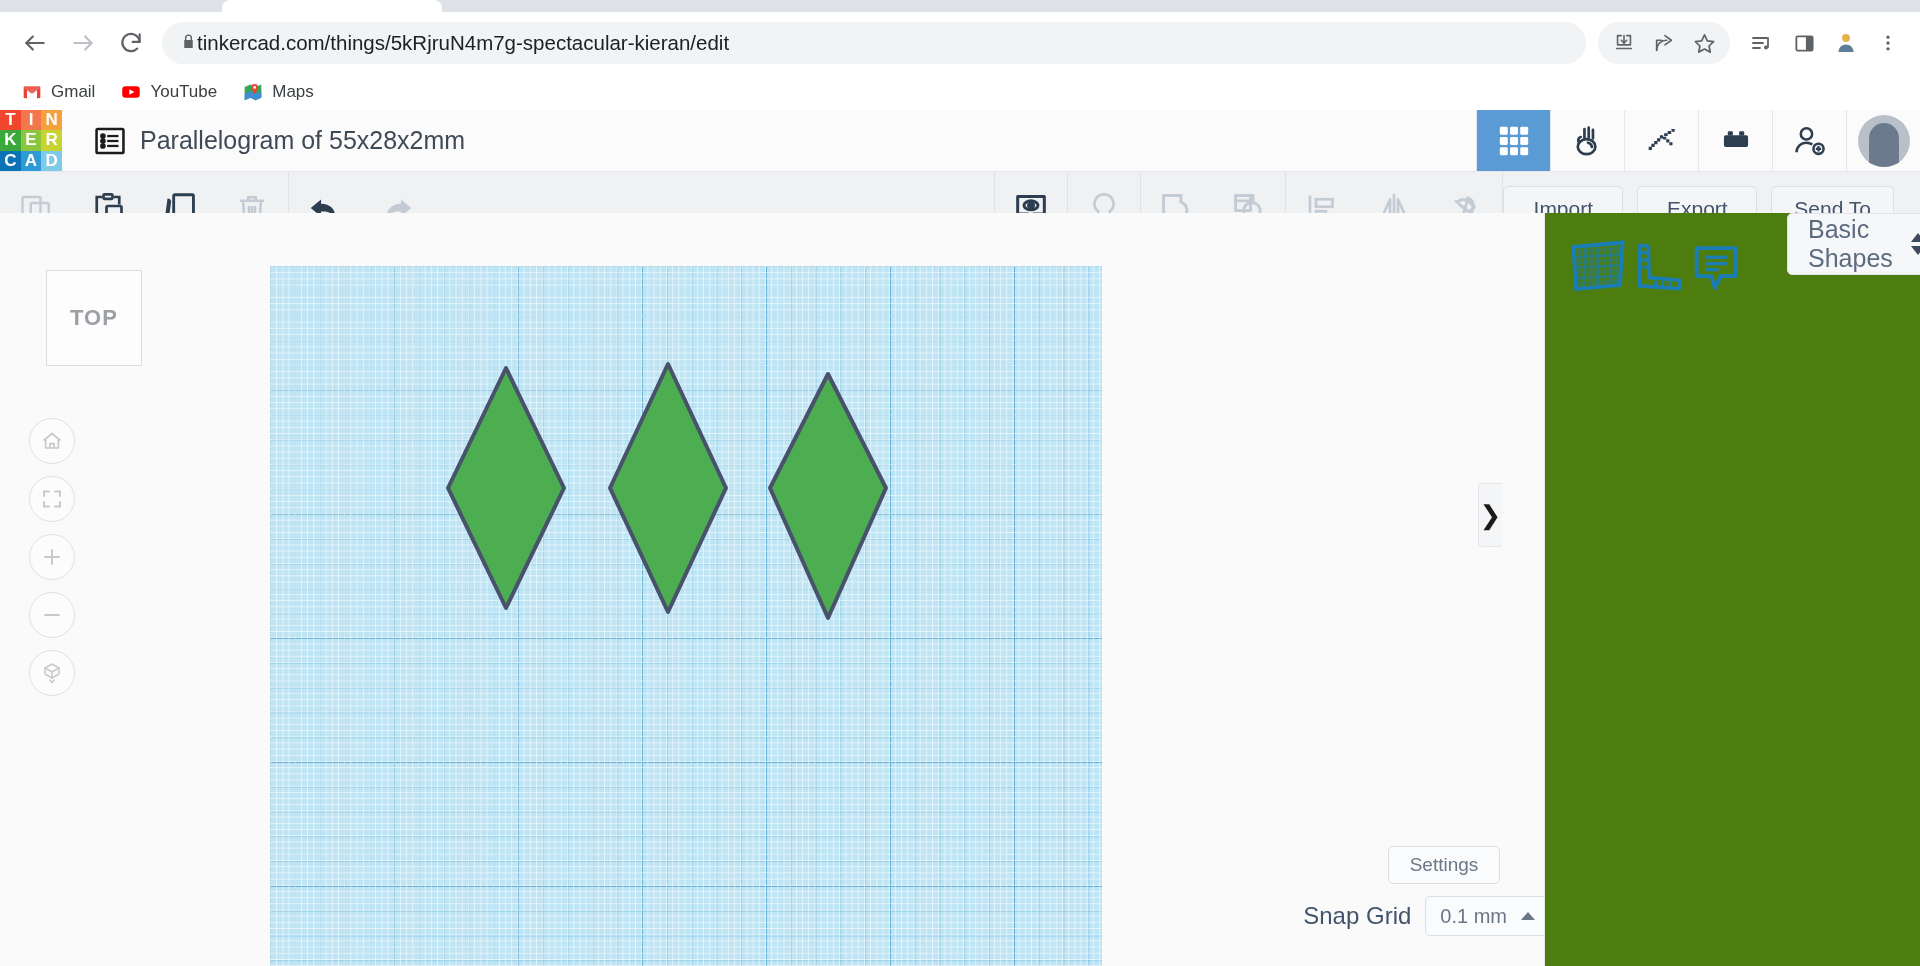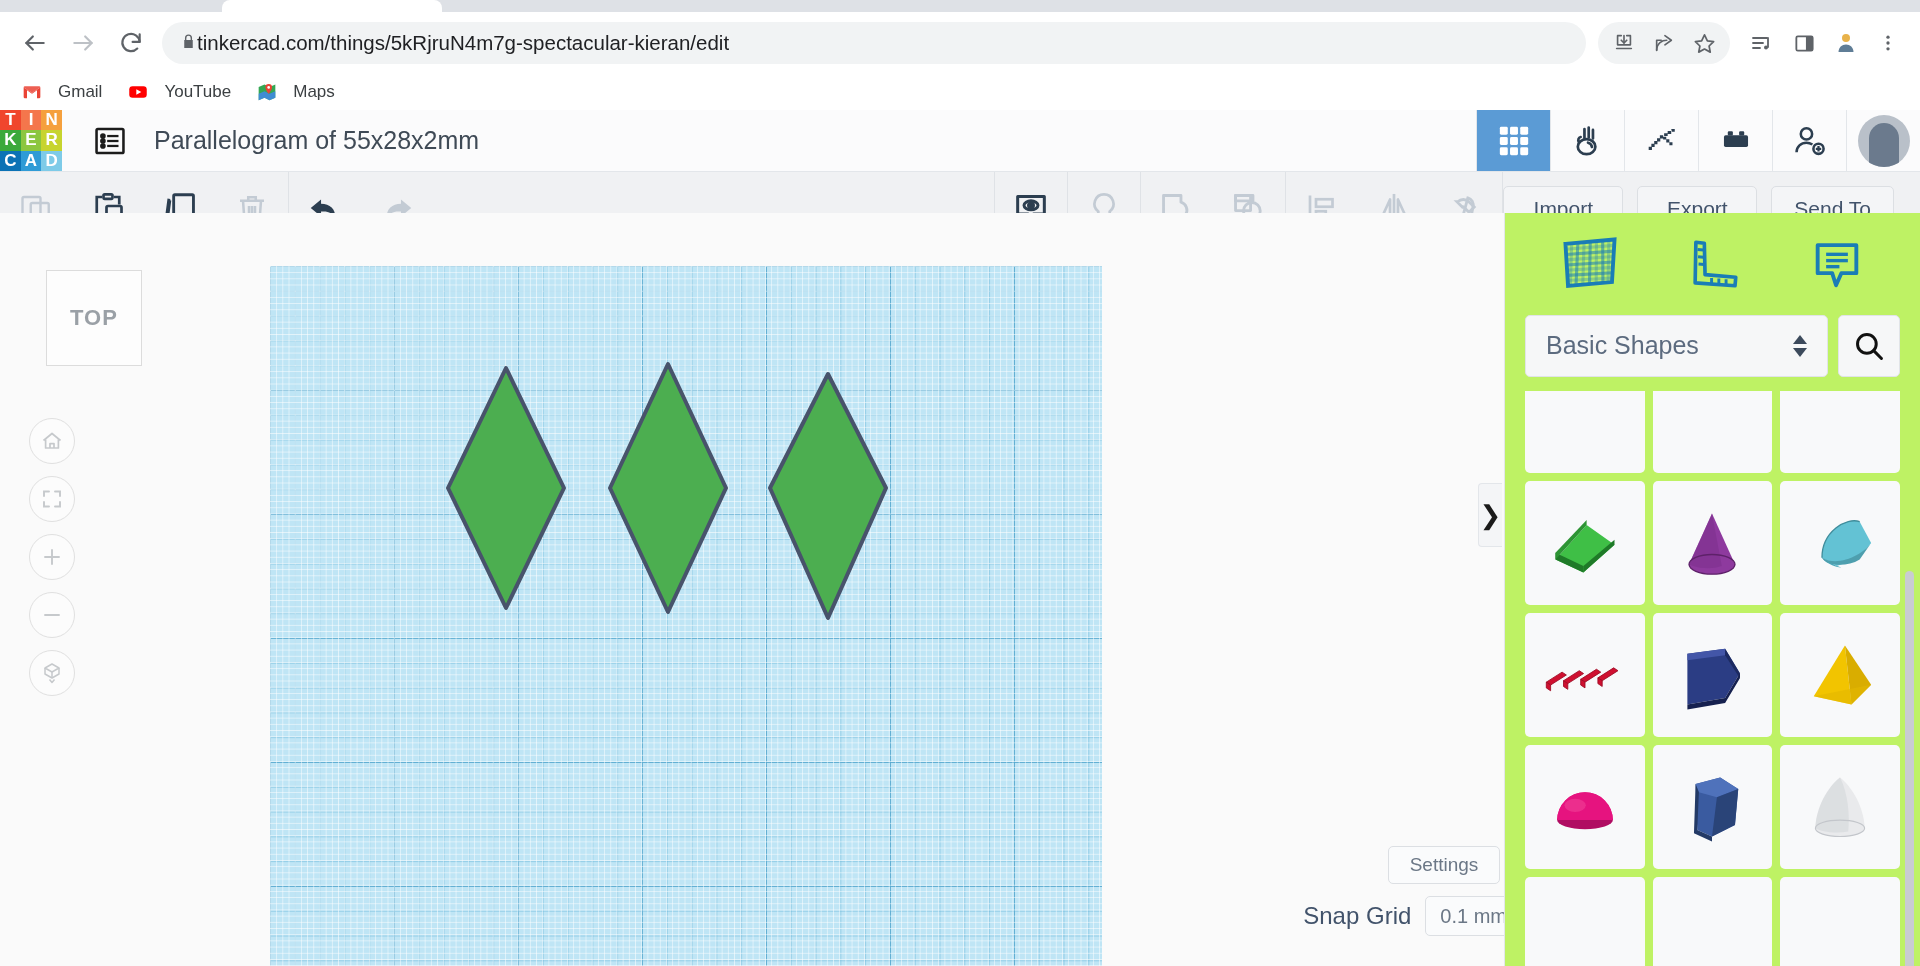--- a/index.html
+++ b/index.html
@@ -45,21 +45,21 @@
     margin-right: 8px;
   }
   .icon-btn {
     width: 36px; height: 36px; display: flex; align-items: center;
     justify-content: center; color: #5f6368; flex: none;
   }
   .bookmarks {
     height: 36px; background: #ffffff; display: flex; align-items: center;
     padding: 0 22px; gap: 26px;
   }
-  .bm { display: flex; align-items: center; gap: 16px; }
+  .bm { display: flex; align-items: center; gap: 9px; }
   .bm-label { font-size: 17px; color: #3c4043; }
   .bm-ico { width: 20px; height: 20px; display: block; }
 
   
   .tc-header {
     height: 62px; background: #fbfbfc; border-bottom: 1px solid #e3e6ea;
     display: flex; align-items: stretch;
   }
   .tc-logo {
     width: 62px; height: 62px; display: grid;
@@ -70,21 +70,21 @@
     display: flex; align-items: center; justify-content: center;
     color: #ffffff; font-weight: bold; font-size: 17px;
     font-family: "Liberation Sans", sans-serif;
   }
   .tc-header-left { display: flex; align-items: center; flex: 1 1 auto; min-width: 0; }
   .doclist-btn {
     width: 40px; height: 40px; margin-left: 28px; flex: none;
     display: flex; align-items: center; justify-content: center;
   }
   .doc-title {
-    font-size: 25px; color: #3f4a56; margin-left: 24px;
+    font-size: 25px; color: #3f4a56; margin-left: 10px;
     white-space: nowrap; overflow: hidden; text-overflow: ellipsis;
     font-family: "Liberation Sans", sans-serif;
   }
   .tc-header-right { display: flex; align-items: stretch; flex: none; }
   .hdr-tab {
     width: 74px; display: flex; align-items: center; justify-content: center;
     border-left: 1px solid #e3e6ea; color: #2c3e50;
   }
   .hdr-tab.active { background: #5b9bd5; color: #ffffff; }
   .hdr-avatar {
@@ -196,23 +196,23 @@
   .panel-handle {
     position: absolute; right: 418px; top: 270px;
     width: 24px; height: 64px; background: #f4f5f7;
     border: 1px solid #e3e6ea; border-right: none; border-radius: 4px 0 0 4px;
     display: flex; align-items: center; justify-content: center;
     font-size: 26px; color: #1a1a1a; z-index: 5;
   }
 
   
   .rpanel {
-    position: absolute; right: 0; top: 213px; bottom: 0; width: 416px;
-    background: #bef264; border-left: 1px solid #e3e6ea;
-    display: flex; flex-direction: column;
+    position: absolute; right: 0; top: 213px; bottom: 0; width: 376px;
+    background: #4d7c0f; border-left: 1px solid #e3e6ea;
+    display: flex; flex-direction: row;
   }
   .rp-icons {
     height: 108px; display: flex; align-items: center;
     justify-content: space-around; padding: 0 22px;
   }
   .rp-icon { color: #1a7db6; display: flex; align-items: center; justify-content: center; }
   .rp-search-row { display: flex; gap: 10px; padding: 0 20px 14px 20px; }
   .rp-select {
     flex: 1 1 auto; height: 62px; background: #f6f7f8;
     border: 1px solid #e1e4e8; border-radius: 5px;

